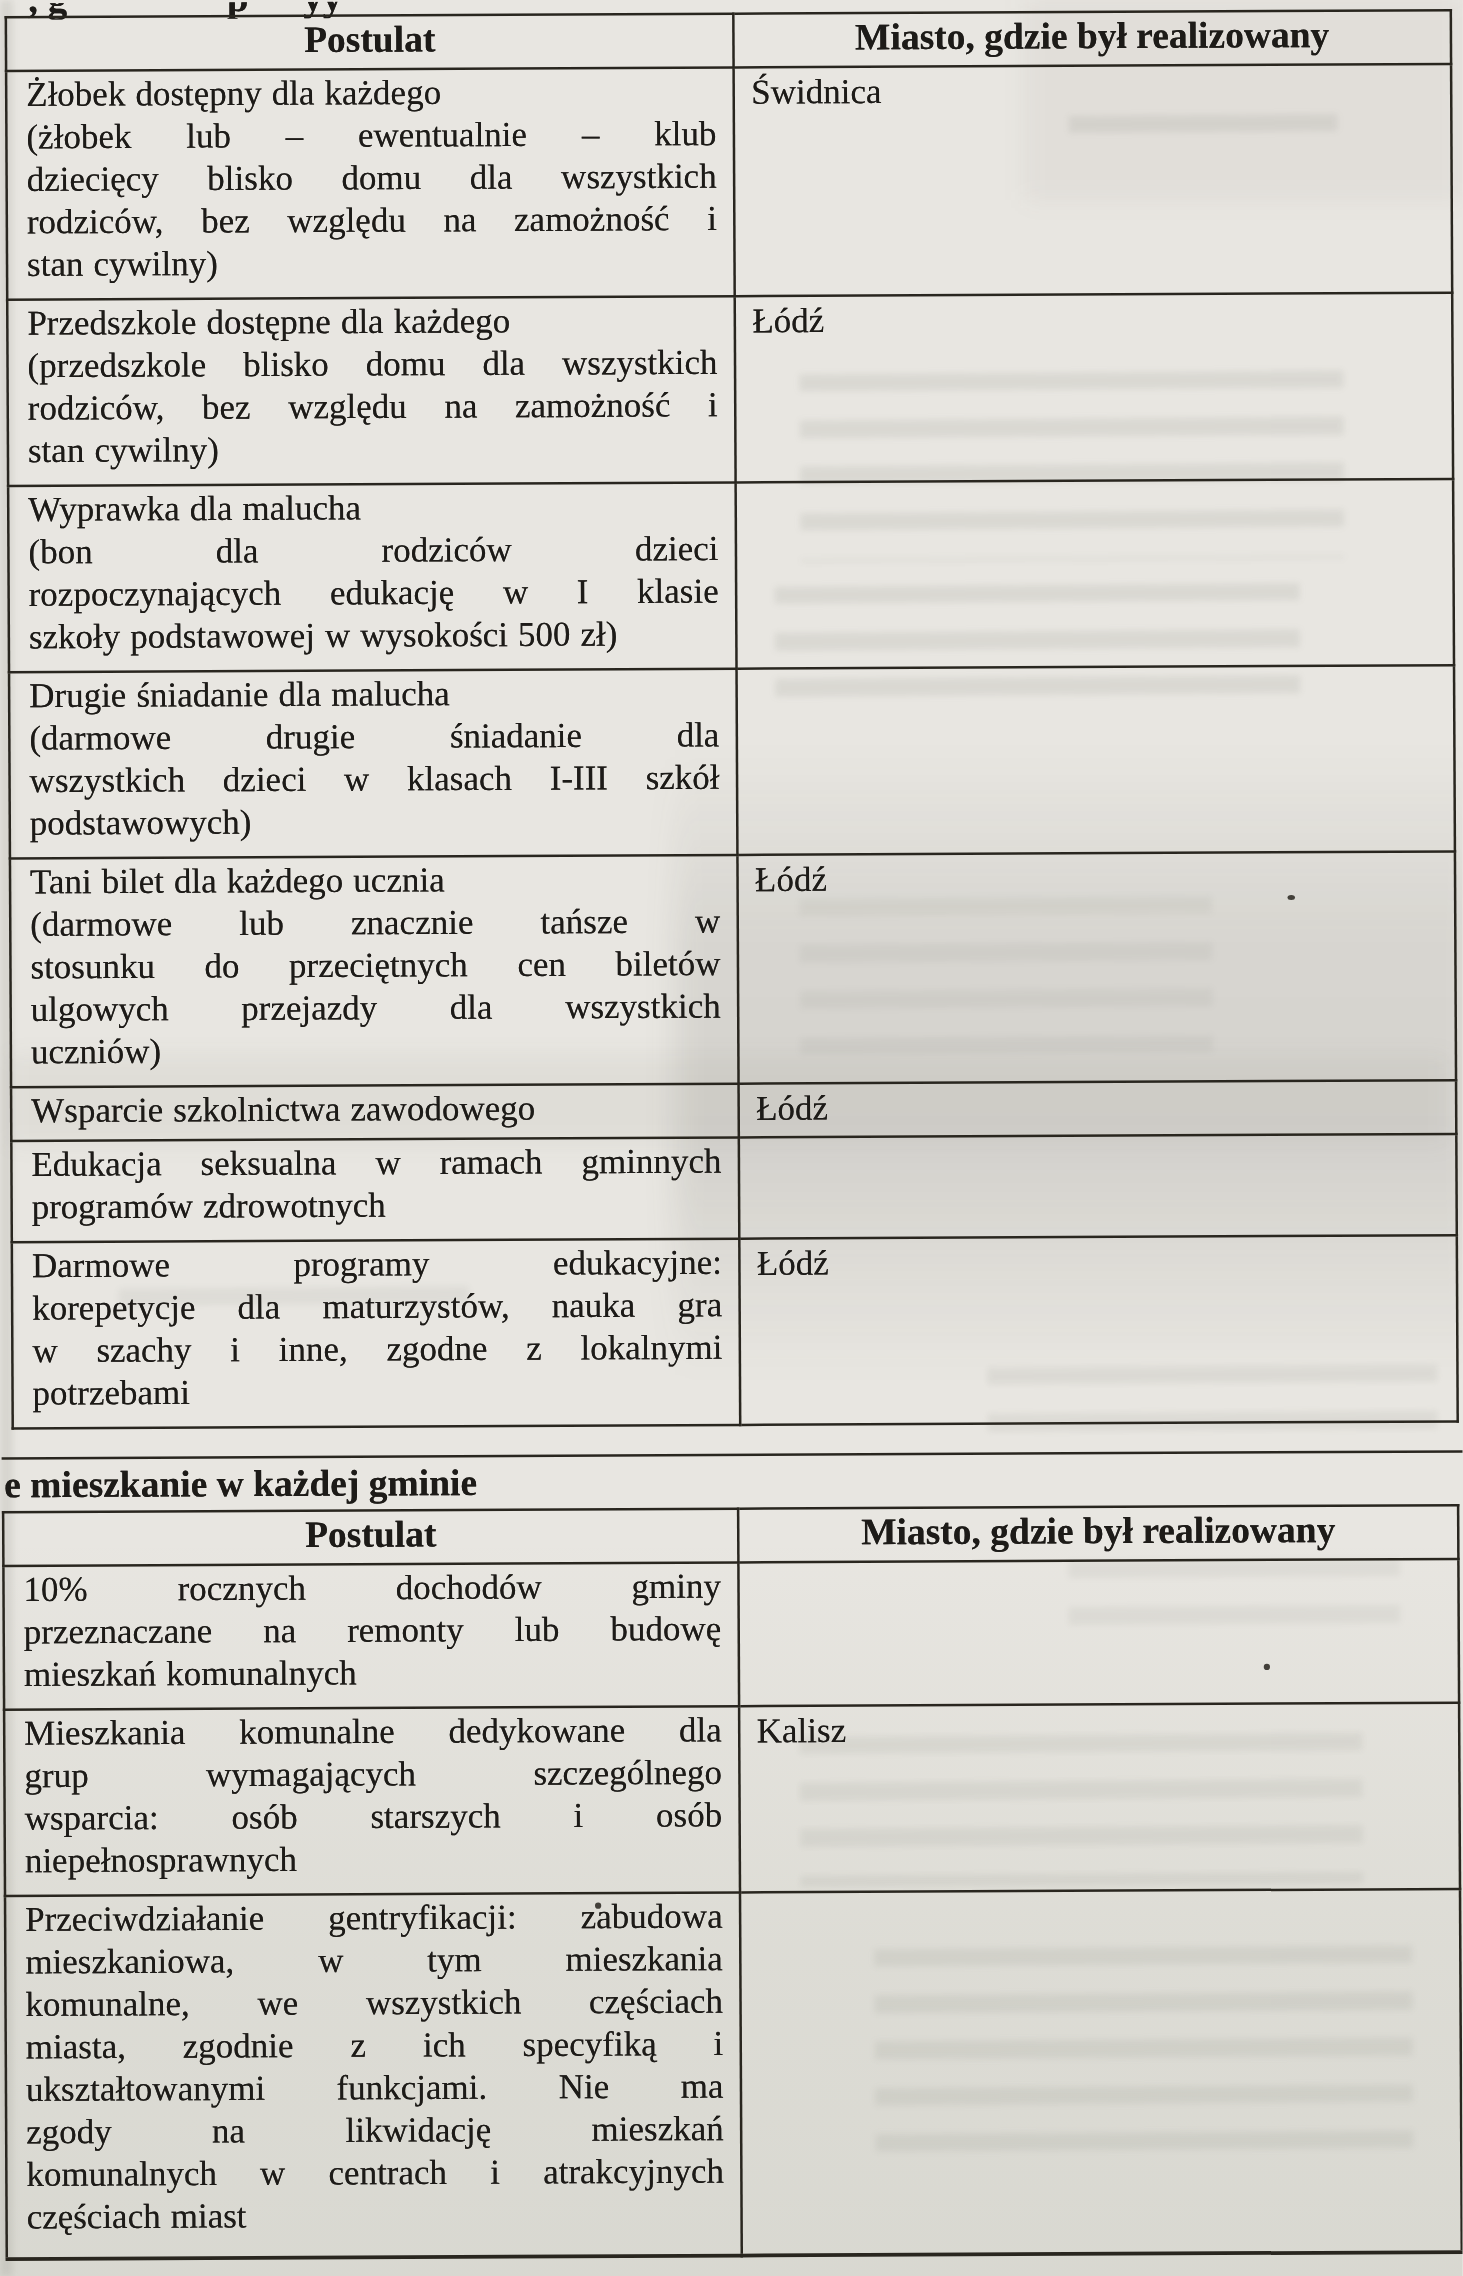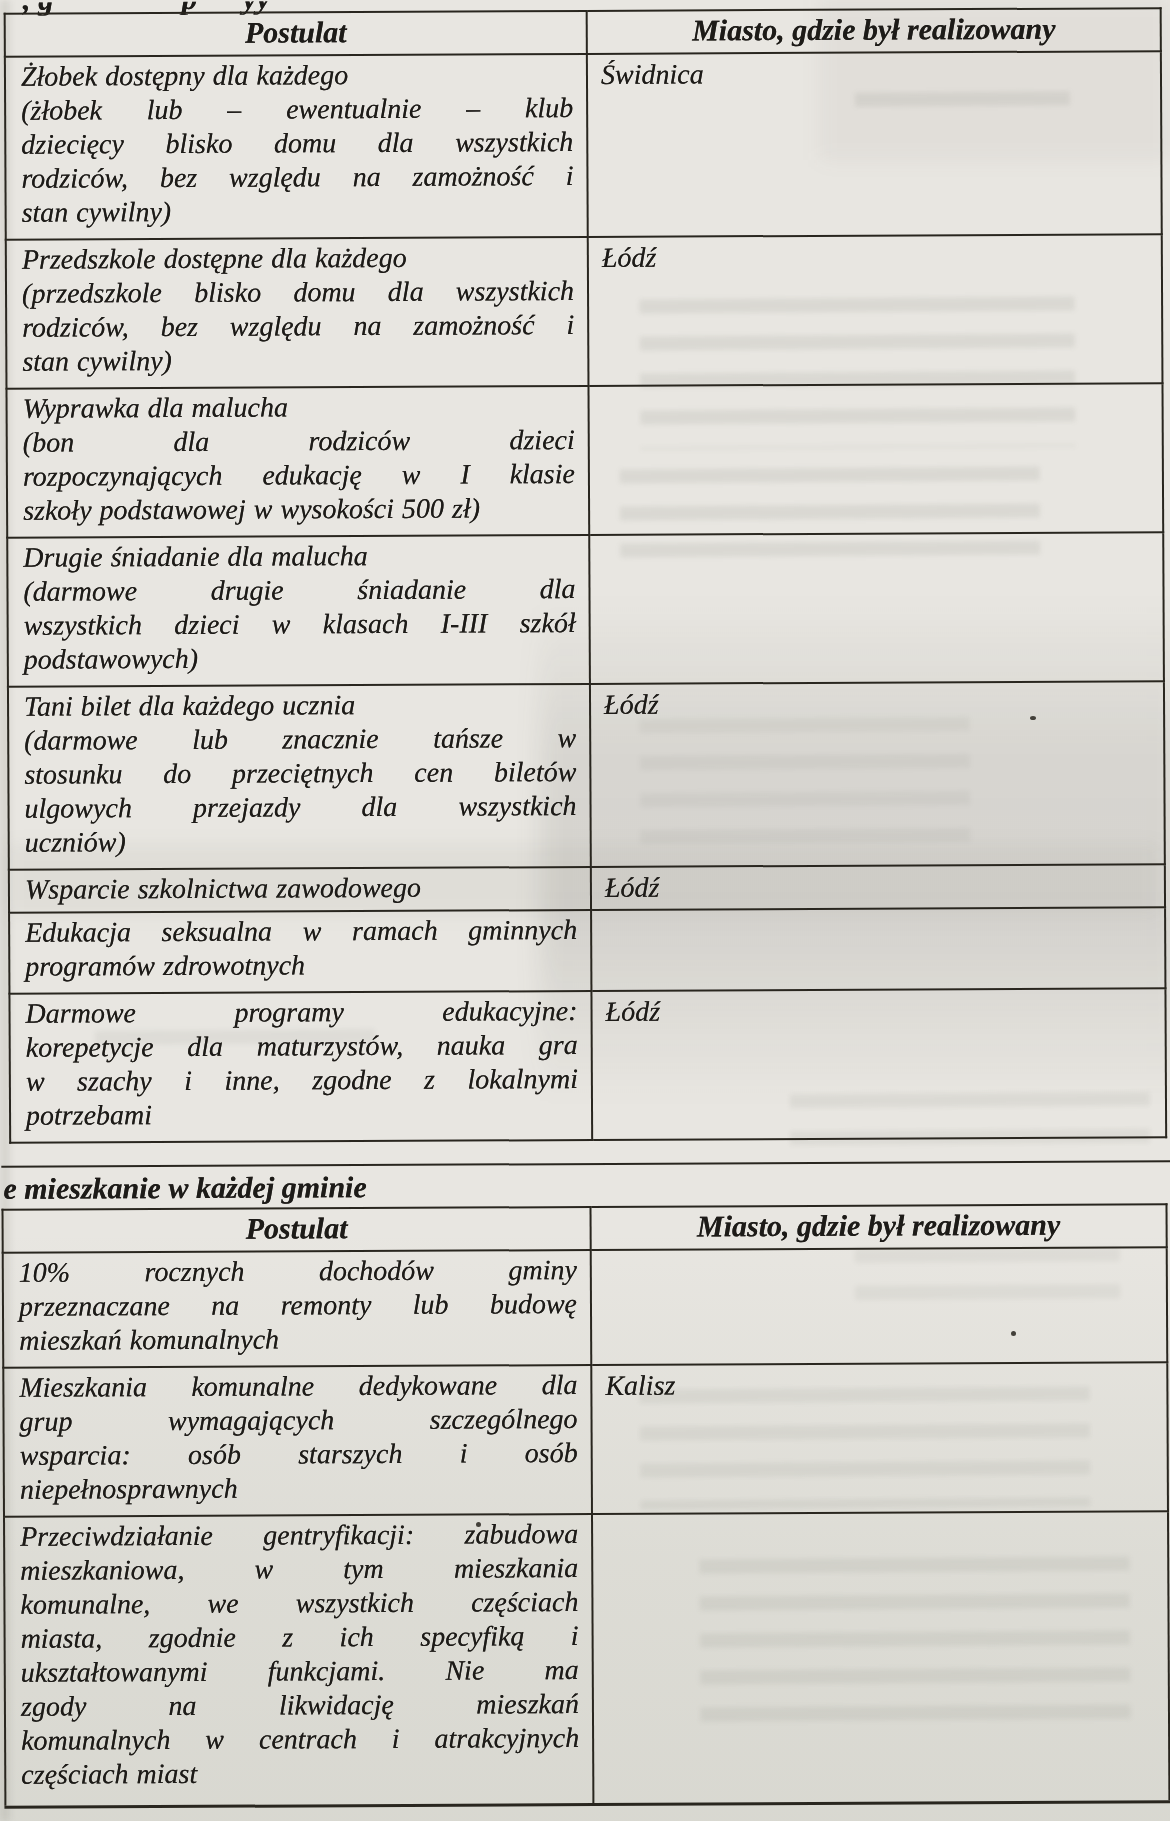--- a/index.html
+++ b/index.html
@@ -2,21 +2,21 @@
 <html lang="pl"><head>
 <meta charset="utf-8">
 <style>
   html,body{margin:0;padding:0;}
   body{
     width:1170px;height:1821px;position:relative;overflow:hidden;
     background:#e8e6e1;
     font-family:"Liberation Serif","DejaVu Serif",serif;
     color:#1d1b18;
   }
-  .page{position:absolute;inset:0;overflow:hidden;font-style:italic;}
+  .page{position:absolute;inset:0;overflow:hidden;}
   
   .shade{position:absolute;pointer-events:none;}
   .shade-rightband{left:540px;top:600px;width:640px;height:500px;
     background:linear-gradient(180deg,rgba(70,70,62,0) 0%,rgba(70,70,62,.10) 30%,rgba(70,70,62,.11) 68%,rgba(70,70,62,0) 100%);
     filter:blur(12px);}
   .shade-row-band{left:8px;top:845px;width:1150px;height:70px;background:rgba(80,78,70,.06);filter:blur(9px);}
   .shade-bottom{left:0;top:1230px;width:1170px;height:591px;
     background:linear-gradient(180deg,rgba(110,120,95,0) 0%,rgba(110,120,95,.09) 55%,rgba(105,115,92,.12) 100%);}
   .shade-topright{left:820px;top:0;width:350px;height:160px;background:rgba(90,88,80,.05);filter:blur(10px);}
   .shade-leftedge{left:0;top:0;width:10px;height:1821px;background:rgba(60,58,52,.10);filter:blur(3px);}

